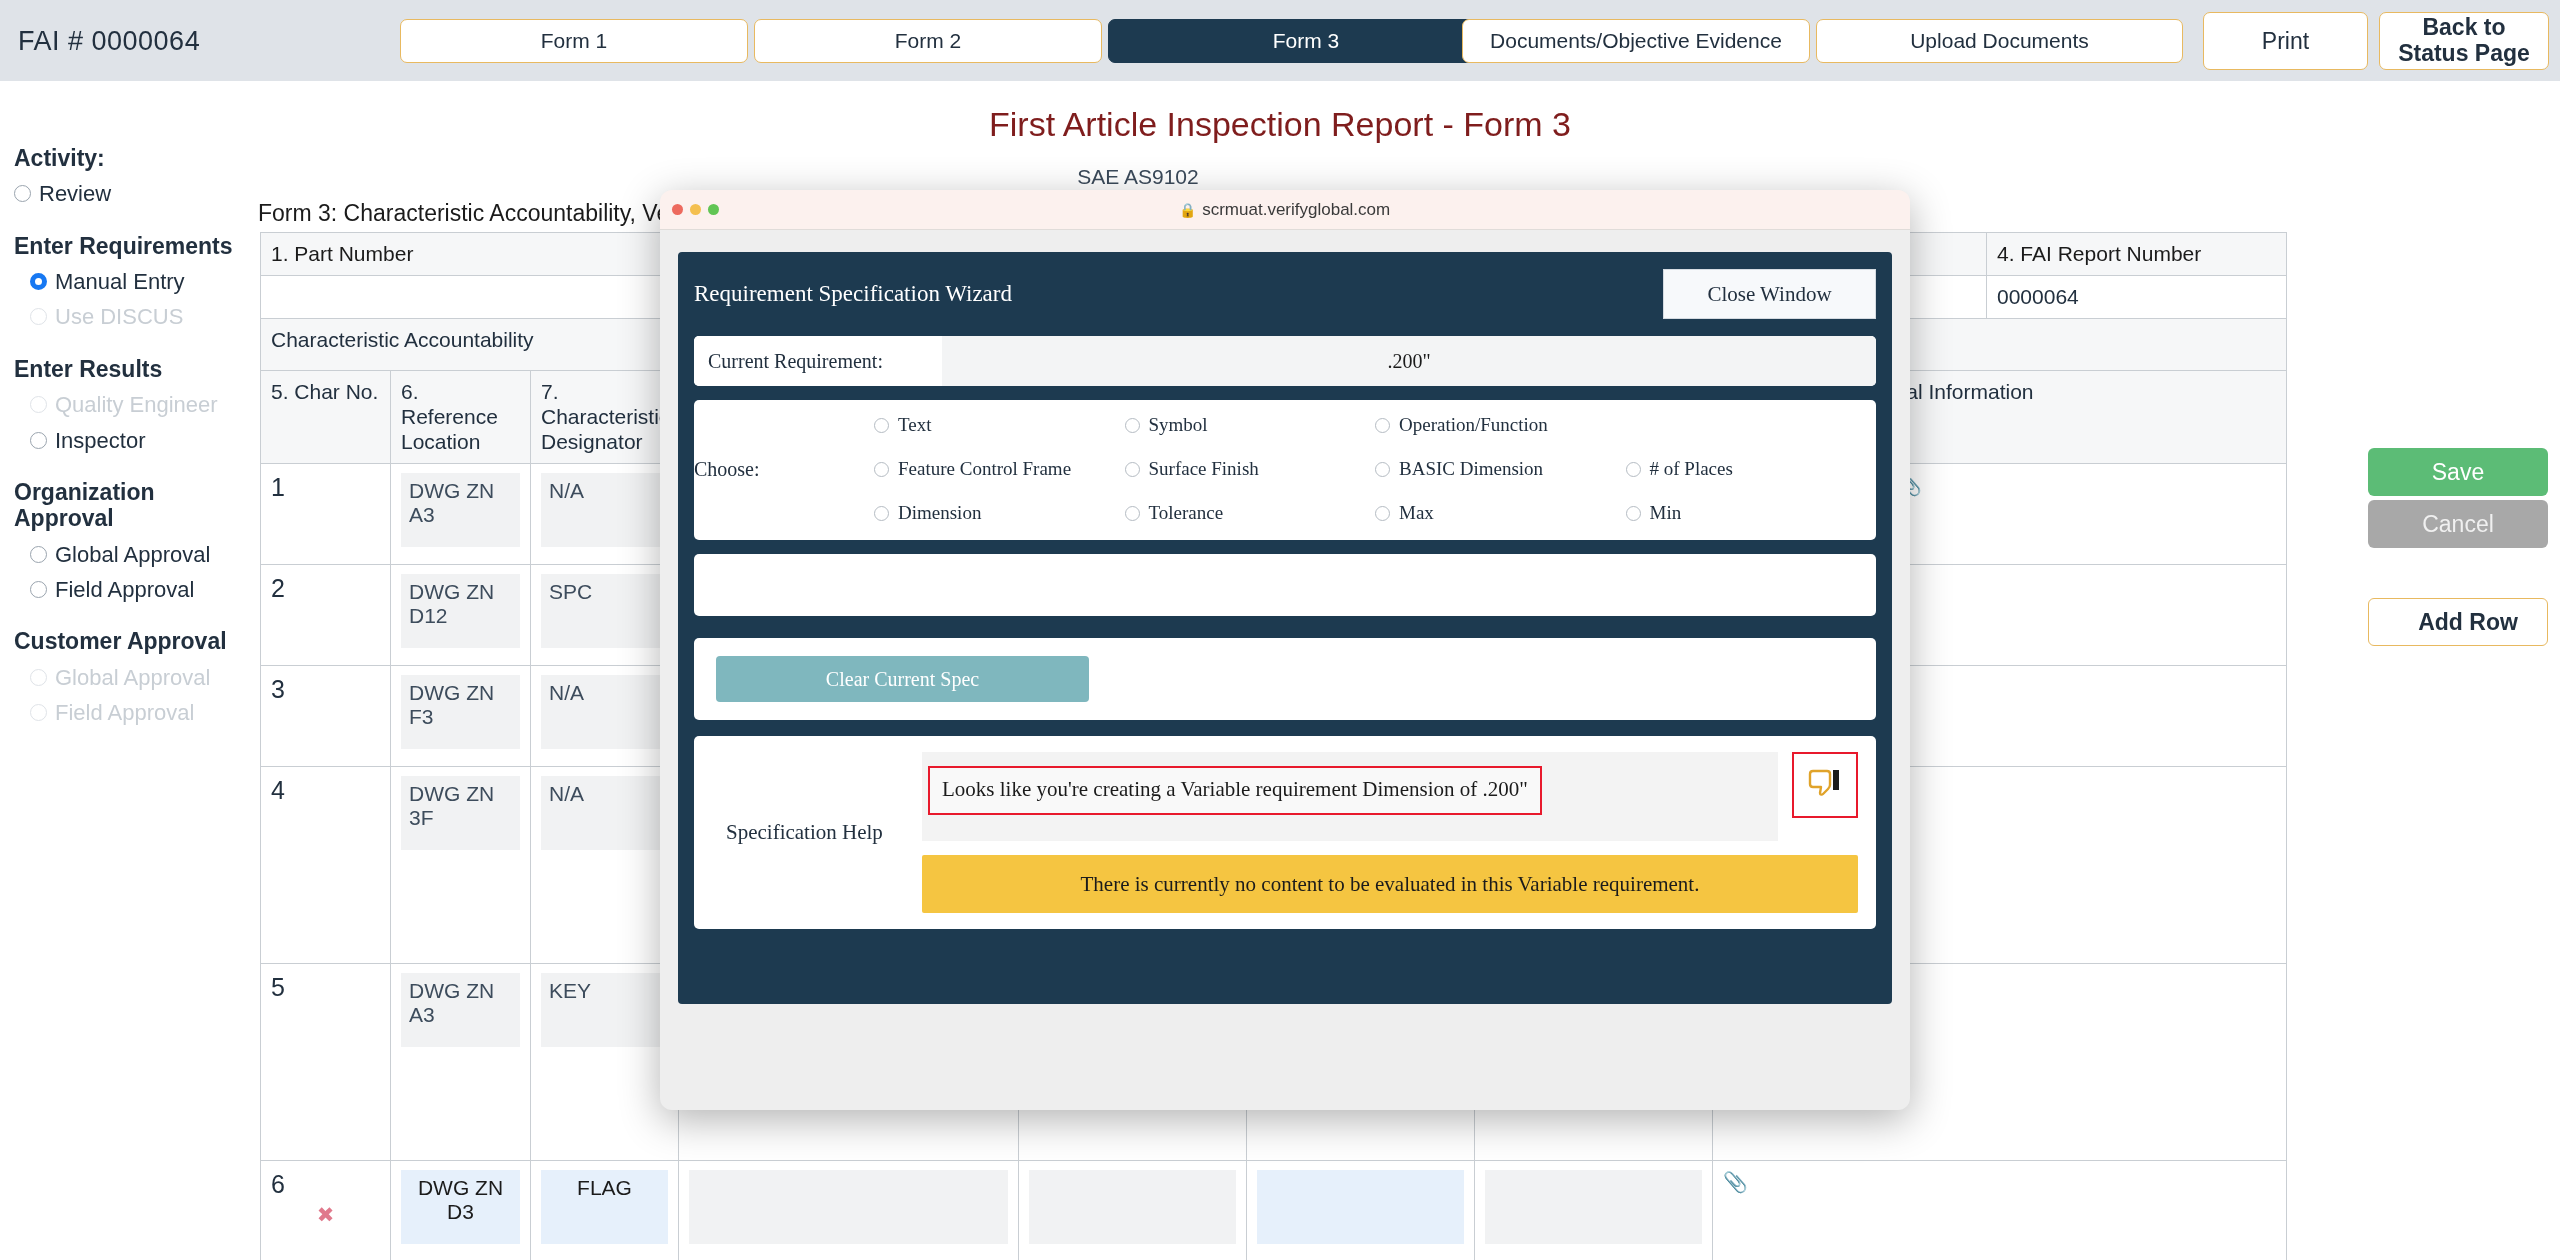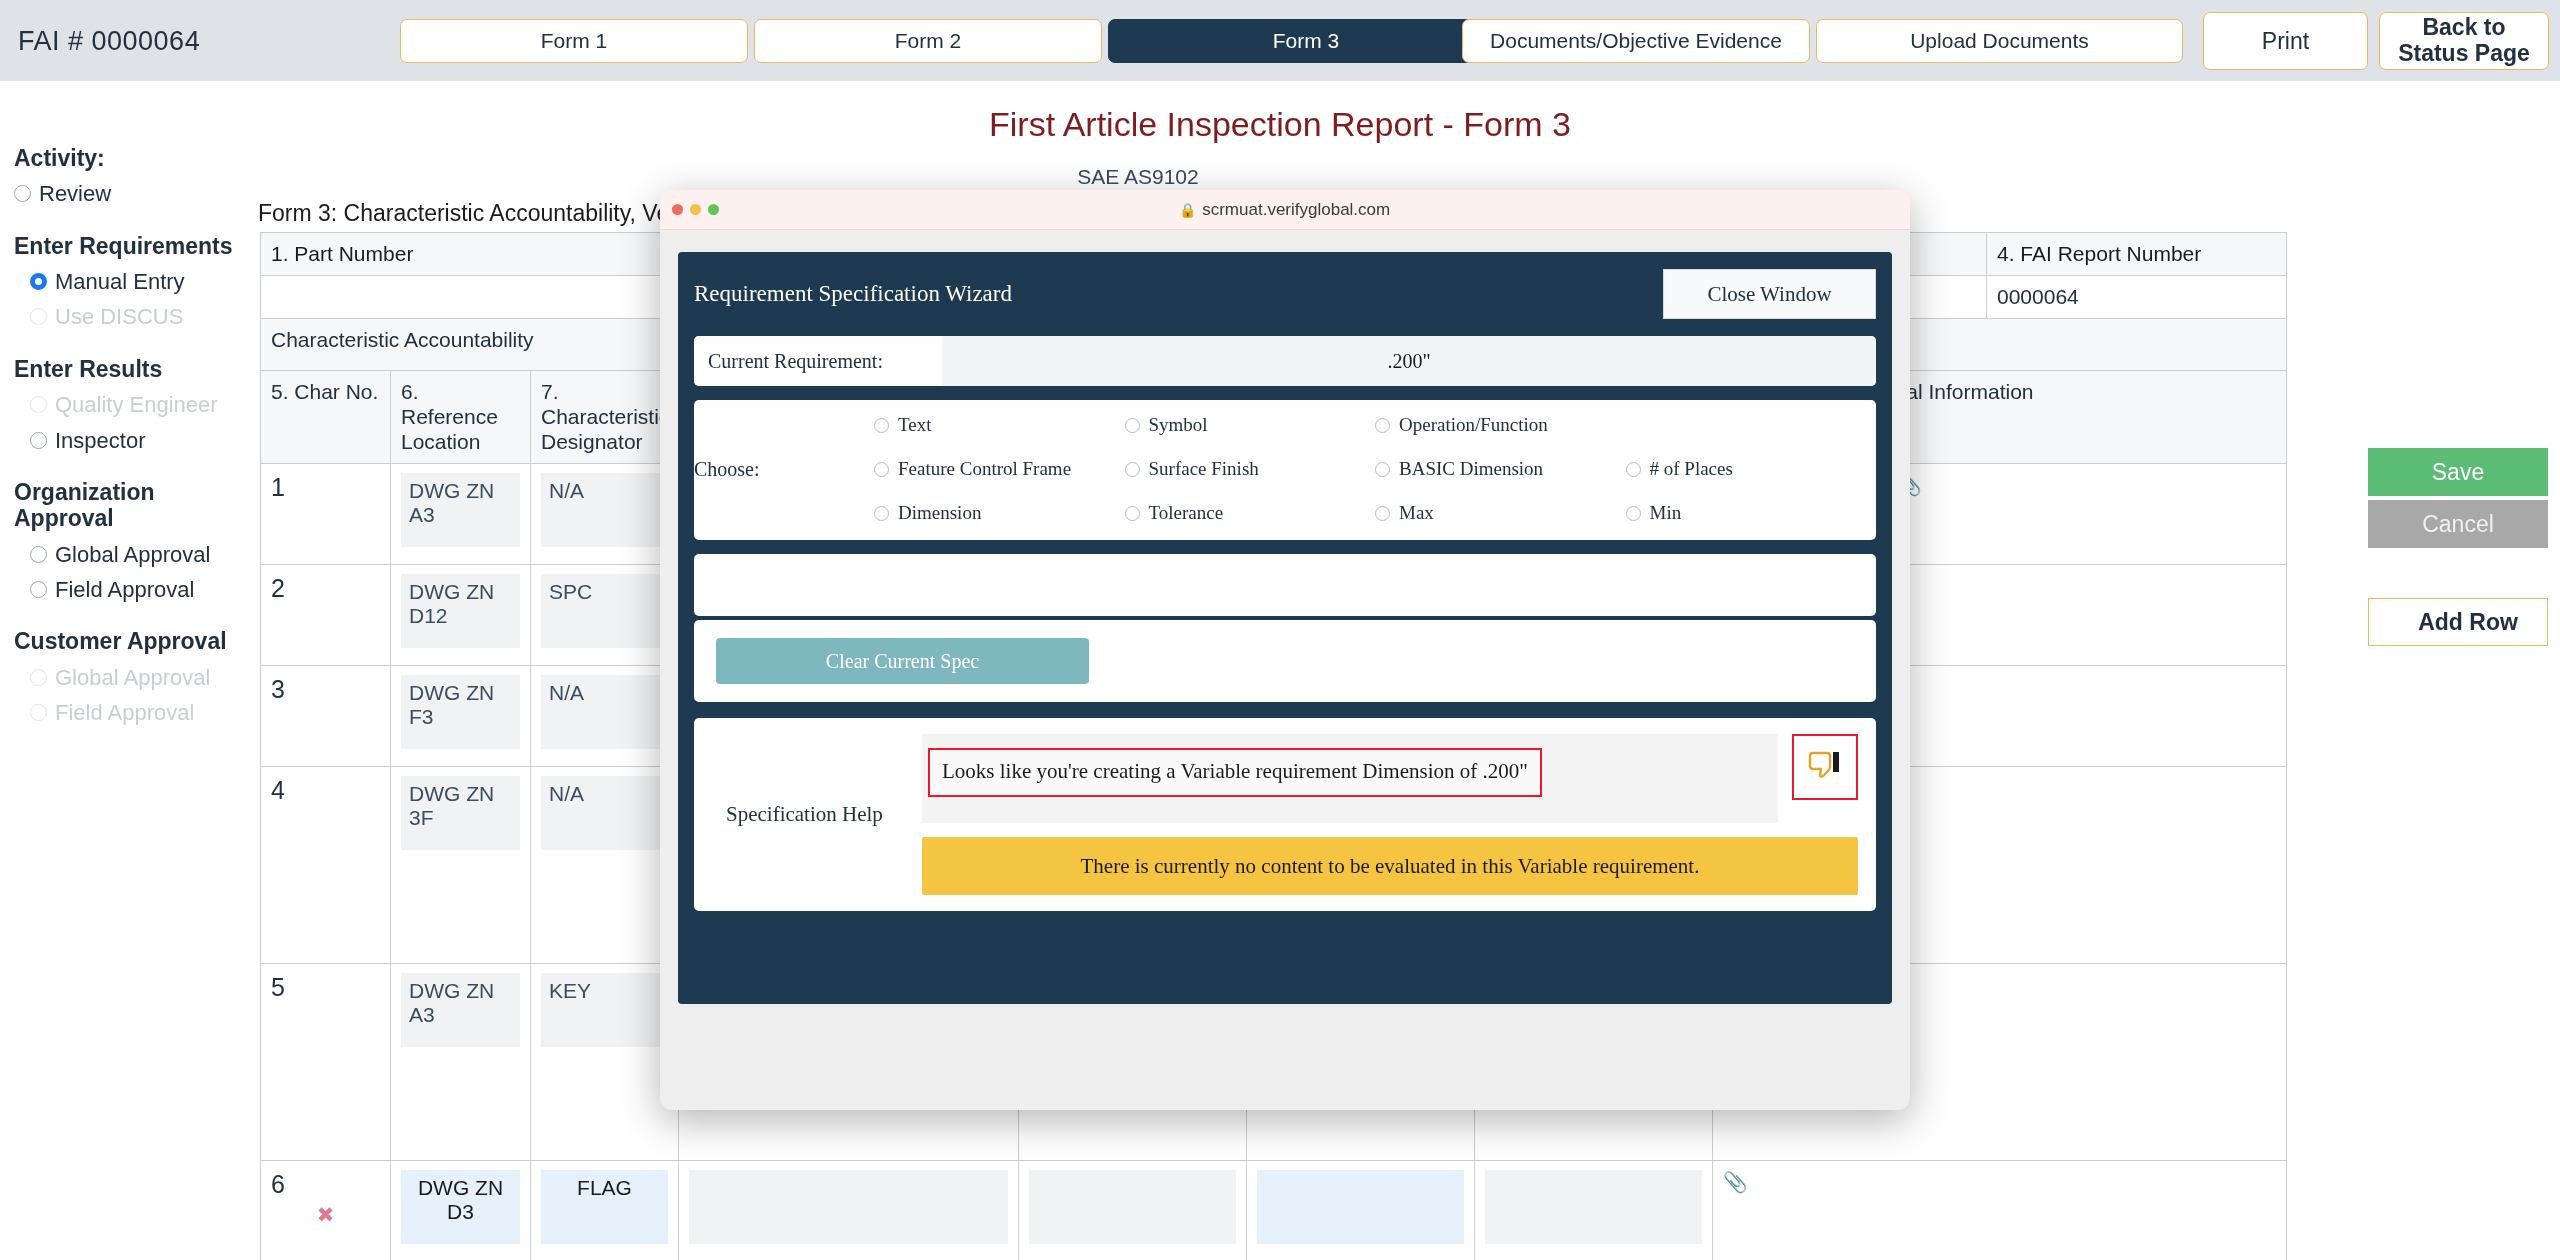--- a/index.html
+++ b/index.html
@@ -92,21 +92,21 @@
     padding: 6px 8px; min-height: 74px; border: 0; width: 100%;
     resize: none; font-family: "Liberation Sans", sans-serif;
     position: relative;
   }
   .ta.blue { background: #e6f0fb; color:#1b1b1b; text-align:center; }
   .center { text-align: center; }
   .clip { color: #b6bcc2; font-size: 20px; }
   .xmark { color: #e0798c; font-size: 21px; display:block; text-align:center; margin-top:4px; }
 
   
-  .act { position: absolute; left: 2368px; width: 180px; border-radius: 0;
+  .act { position: absolute; left: 2368px; width: 180px; border-radius: 6px;
          display:flex; align-items:center; justify-content:center; font-size: 23px; cursor:pointer; }
   .act-save   { top: 448px; height: 48px; background: #5cbc76; color: #fff; }
   .act-cancel { top: 500px; height: 48px; background: #a8a8a8; color: #f0f0f0; }
   .act-addrow { top: 598px; height: 48px; background: #fff; color: #22303f;
                 border: 1px solid #e8b960; font-weight: bold; padding-left: 20px; }
 
   
   .popup {
     position: absolute; left: 660px; top: 190px; width: 1250px; height: 920px;
     background: #eeeeee; border-radius: 12px;
@@ -141,21 +141,21 @@
   .req-val { flex:1; background:#f3f4f5; display:flex; align-items:center; justify-content:center;
              font-family:"Liberation Serif", serif; font-size: 20px; color:#1b1b1b; }
 
   .choose-panel { margin-top: 14px; padding: 14px 0 16px 0; display:flex; align-items:center; }
   .choose-lbl { width: 180px; font-family:"Liberation Serif", serif; font-size: 20px; color:#22303f; }
   .choose-grid { flex:1; display:grid; grid-template-columns: repeat(4, 1fr); row-gap: 22px; }
   .chk { display:flex; align-items:center; gap: 9px; font-family:"Liberation Serif", serif; font-size: 19px; color:#22303f; cursor:pointer; }
   .chk .radio { width:15px; height:15px; margin-top:0; border-color:#b5bcc3; }
 
   .blank-panel { margin-top: 14px; height: 62px; }
-  .clear-panel { margin-top: 4px; height: 82px; display:flex; align-items:center; padding-left: 22px; }
+  .clear-panel { margin-top: 22px; height: 82px; display:flex; align-items:center; padding-left: 22px; }
   .clear-btn {
     width: 373px; height: 46px; background:#7fb7be; color:#ffffff; border-radius:4px;
     display:flex; align-items:center; justify-content:center;
     font-family:"Liberation Serif", serif; font-size: 20px; cursor:pointer;
   }
 
   .help-panel { margin-top: 16px; padding: 16px 18px; display:flex; align-items:center; gap: 10px; }
   .help-lbl { width: 200px; font-family:"Liberation Serif", serif; font-size: 21px; color:#22303f; padding-left: 14px; }
   .help-main { flex: 1; }
   .help-top { display:flex; align-items:flex-start; gap: 14px; }

